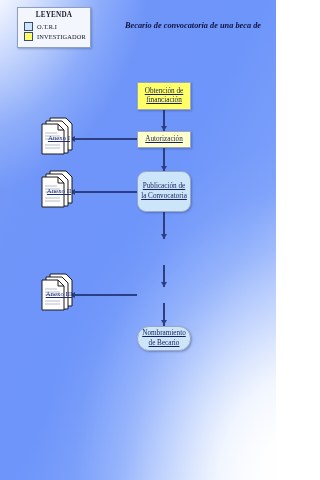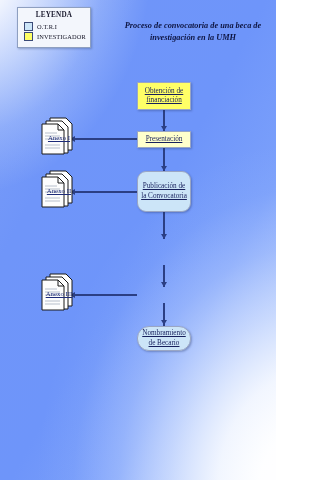--- a/index.html
+++ b/index.html
@@ -182,22 +182,21 @@
       <span class="legend-label">O.T.R.I</span>
     </div>
 
     <div class="legend-row">
       <span class="legend-swatch fill-yellow"></span>
       <span class="legend-label">INVESTIGADOR</span>
     </div>
   </div>
 
   <div id="title">
-    <div>Proceso de convocatoria de una beca de</div>
-    <div>investigación en la UMH</div>
+    <div>Becario de convocatoria de una beca de</div>
   </div>
 
   <div class="vline" style="left:163.2px; top:110px; height:21px;"></div>
   <div class="arrow-down" style="left:160.8px; top:126px;"></div>
 
   <div class="vline" style="left:163.2px; top:148px; height:23px;"></div>
   <div class="arrow-down" style="left:160.8px; top:166px;"></div>
 
   <div class="vline" style="left:163.2px; top:212px; height:27px;"></div>
   <div class="arrow-down" style="left:160.8px; top:234px;"></div>
@@ -215,21 +214,21 @@
   <div class="arrow-left" style="left:70px; top:188.8px;"></div>
 
   <div class="hline" style="left:75px; top:294.2px; width:62px;"></div>
   <div class="arrow-left" style="left:70px; top:291.8px;"></div>
 
   <div class="flowbox fill-yellow" style="left:137px; top:82px; width:54px; height:28px;">
     <span>Obtención de financiación</span>
   </div>
 
   <div class="flowbox fill-paleyellow" style="left:137px; top:131px; width:54px; height:17px;">
-    <span>Presentación</span>
+    <span>Autorización</span>
   </div>
 
   <div class="flowbox fill-paleblue" style="left:137px; top:171px; width:54px; height:41px;border-radius:9px;">
     <span>Publicación de la Convocatoria</span>
   </div>
 
 
 
   <div class="flowbox fill-paleblue" style="left:137px; top:326px; width:54px; height:25px;border-radius:12px;">
     <span>Nombramiento de Becario</span>

